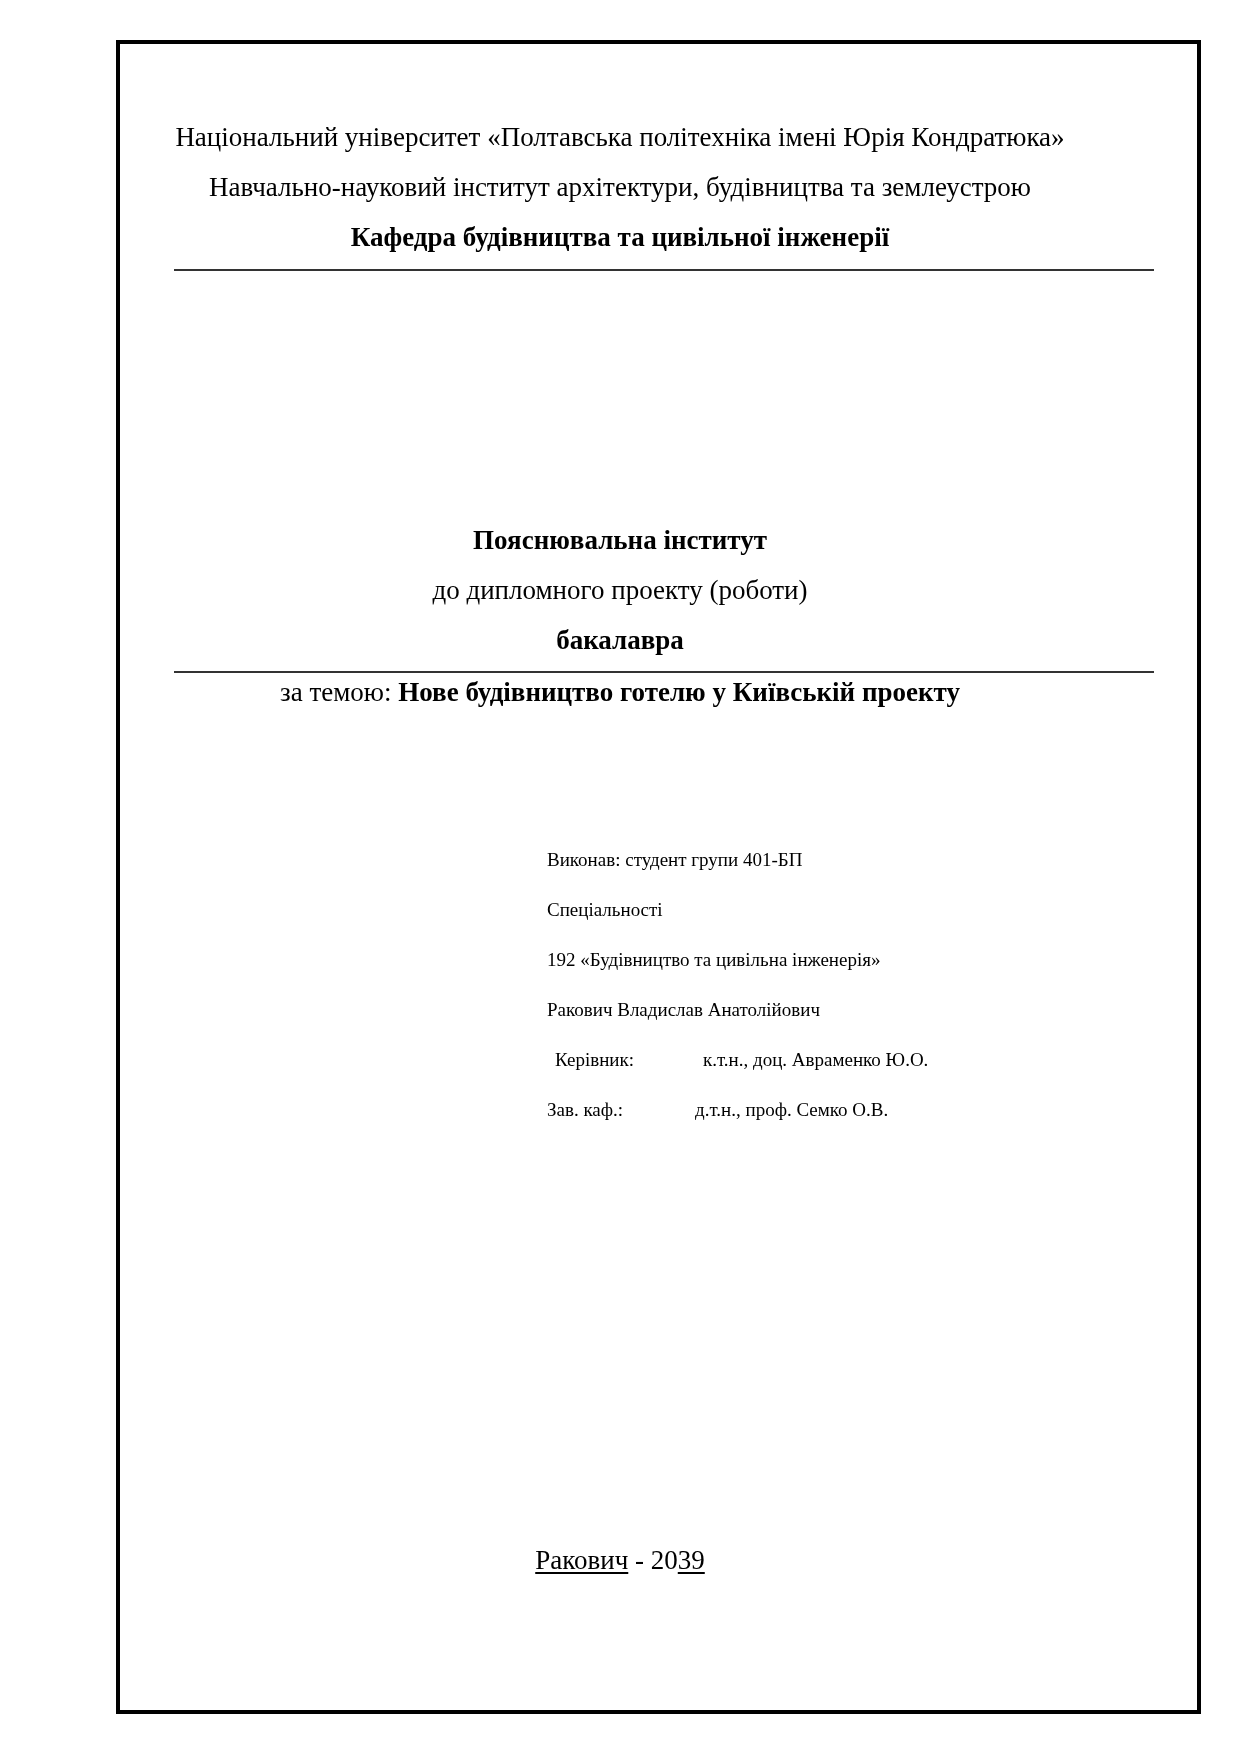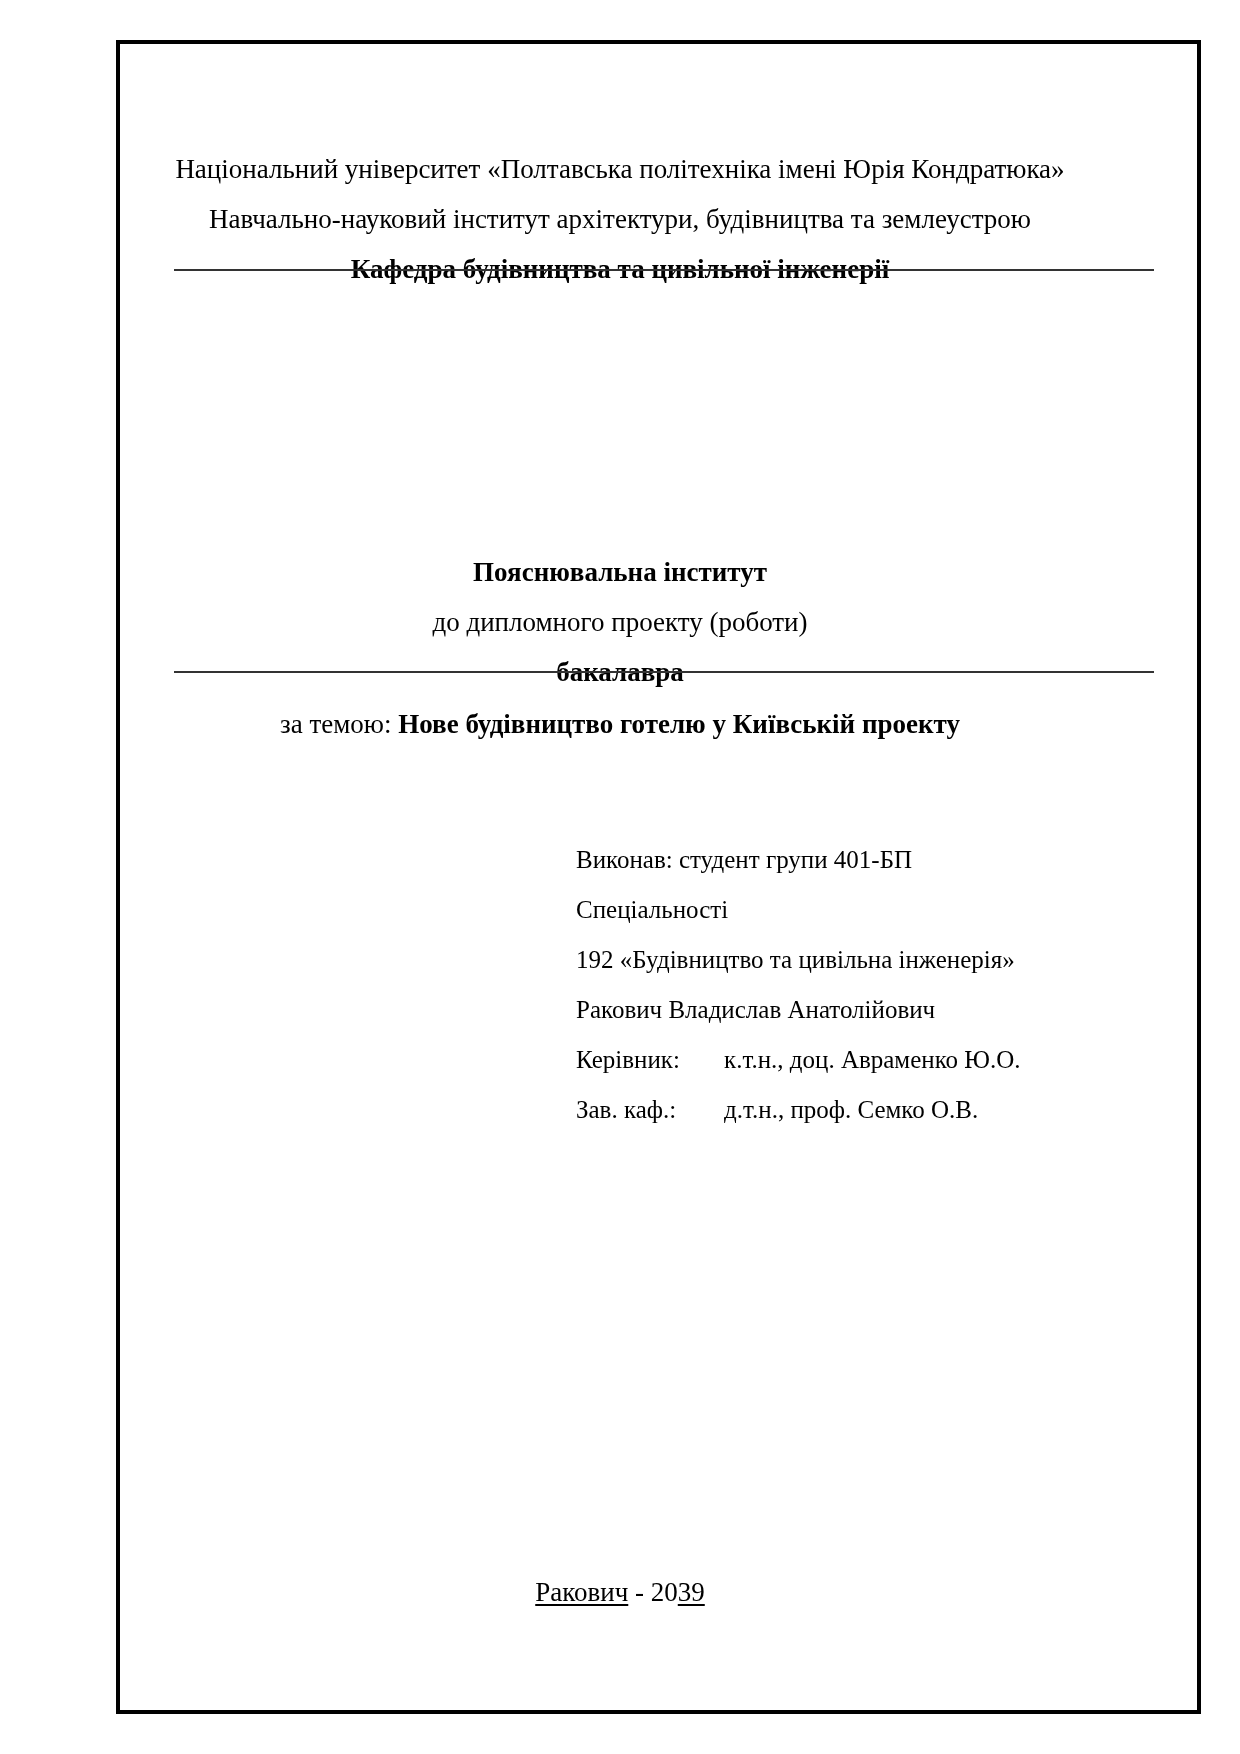--- a/index.html
+++ b/index.html
@@ -25,34 +25,33 @@
       box-sizing: content-box;
     }
     .line {
       position: absolute;
       left: 0;
       width: 1240px;
       text-align: center;
       font-size: 27px;
       line-height: 32px;
       white-space: nowrap;
-      margin-top: 32px;
     }
     .rule {
       position: absolute;
       left: 174px;
       width: 980px;
       height: 0;
       border-top: 2px solid #333333;
     }
     .bold { font-weight: bold; }
     .info {
       position: absolute;
-      left: 576px;
-      font-size: 25px;
+      left: 547px;
+      font-size: 19px;
       line-height: 32px;
       white-space: nowrap;
     }
     .info .lbl {
       display: inline-block;
       width: 148px;
     }
     .u { text-decoration: underline; text-underline-offset: 3px; }
   </style>
 </head>
@@ -74,21 +73,21 @@
 
 <div class="line" style="top:676px;">
   <span>за темою:</span>
   <span class="bold">Нове будівництво готелю у Київській проекту</span>
 </div>
 
 <div class="info" style="top:844px;">Виконав: студент групи 401-БП</div>
 <div class="info" style="top:894px;">Спеціальності</div>
 <div class="info" style="top:944px;">192 «Будівництво та цивільна інженерія»</div>
 <div class="info" style="top:994px;">Ракович Владислав Анатолійович</div>
-<div class="info" style="top:1044px;">
+<div class="info" style="top:1044px;margin-left:8px;">
   <span class="lbl">Керівник:</span><span>к.т.н., доц. Авраменко Ю.О.</span>
 </div>
 <div class="info" style="top:1094px;">
   <span class="lbl">Зав. каф.:</span><span>д.т.н., проф. Семко О.В.</span>
 </div>
 
 <div class="line" style="top:1544px;">
   <span class="u">Ракович</span><span style="white-space:pre;"> - </span><span>20</span><span class="u">39</span>
 </div>
 

